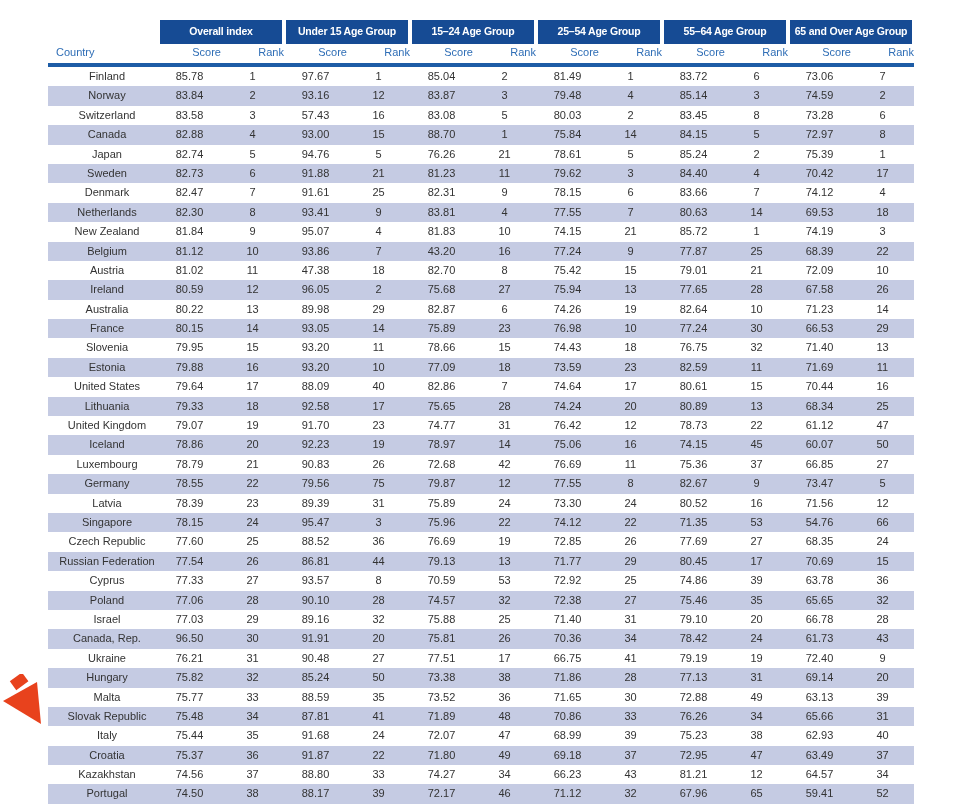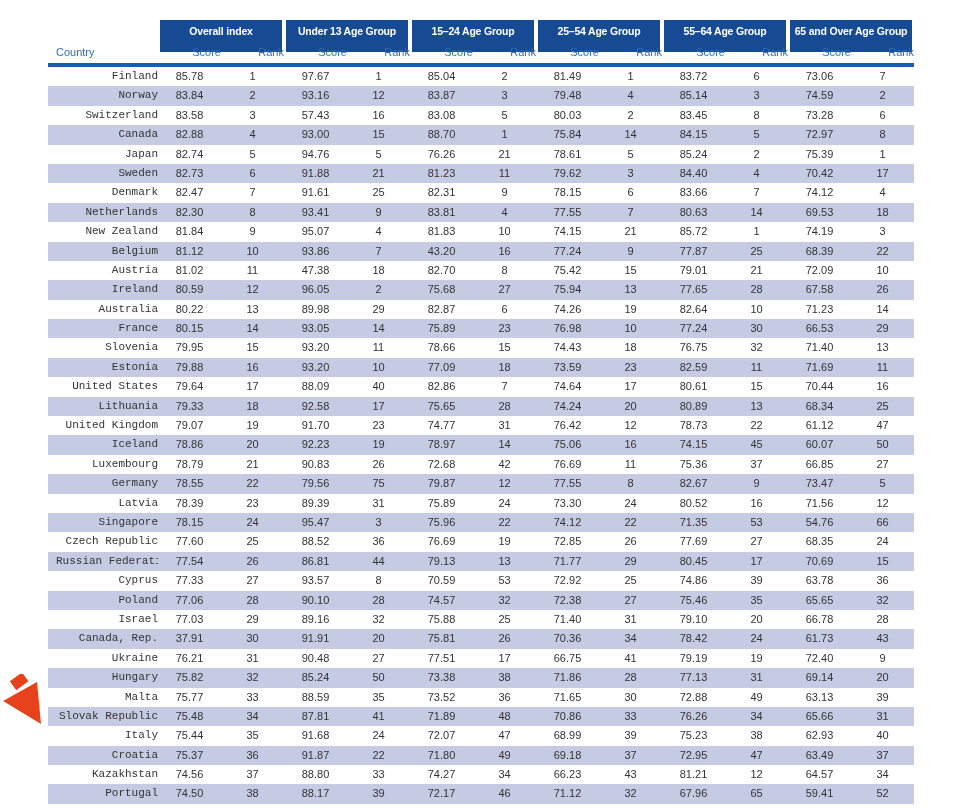--- a/index.html
+++ b/index.html
@@ -7,48 +7,48 @@
     width:960px;height:808px;background:#ffffff;overflow:hidden;
     font-family:"Liberation Sans","DejaVu Sans",sans-serif;
     position:relative;
   }
   .tbl{position:absolute;left:48px;top:20px;width:866px;}
   .grid{display:grid;grid-template-columns:110px repeat(12,1fr);align-items:center;}
   .group-row{height:22px;margin-bottom:2px;}
   .group-box{
     grid-column:span 2;background:#164b94;color:#ffffff;
     font-weight:bold;font-size:10.5px;letter-spacing:-0.2px;
-    text-align:center;height:32px;line-height:22px;white-space:nowrap;margin:0 2px;
+    text-align:center;height:24px;line-height:22px;white-space:nowrap;margin:0 2px;
   }
   .colhdr-row{height:17px;color:#2f6eb6;font-size:11px;}
   .colhdr{text-align:right;line-height:17px;}
   .country-hdr{text-align:left;padding-left:8px;line-height:17px;}
   .rule{height:4px;background:#1d5ca6;margin-top:2px;}
   .rows .grid{height:19.4px;line-height:19.4px;font-size:11px;color:#333333;}
   .rows .grid:nth-child(even){background:#c5cbe3;}
   .cell{text-align:center;white-space:nowrap;overflow:hidden;}
-  .cell.country{text-align:right;padding-left:8px;font-family:Liberation Mono, monospace;}
+  .cell.country{text-align:center;padding-left:8px;}
   .arrow-svg{position:absolute;left:1px;top:674px;}
 </style>
 </head>
 <body>
 
 <svg class="arrow-svg" width="44" height="54" viewBox="0 0 44 54" aria-hidden="true">
   <g fill="#e8421d">
     <rect x="11" y="2" width="15" height="11" transform="rotate(-36 18 8)"></rect>
     <polygon points="36,8 2,27 40,50"></polygon>
   </g>
 </svg>
 
 <div class="tbl">
   <div class="grid group-row">
     <div></div>
 
   <div class="group-box">Overall index</div>
-      <div class="group-box">Under 13 Age Group</div>
+      <div class="group-box">Under 15 Age Group</div>
       <div class="group-box">15–24 Age Group</div>
       <div class="group-box">25–54 Age Group</div>
       <div class="group-box">55–64 Age Group</div>
       <div class="group-box">65 and Over Age Group</div>
     </div>
   <div class="grid colhdr-row">
     <div class="country-hdr">Country</div>
 
   <div class="colhdr">Score</div>
       <div class="colhdr">Rank</div>
@@ -496,21 +496,21 @@
         <div class="cell">25</div>
         <div class="cell">71.40</div>
         <div class="cell">31</div>
         <div class="cell">79.10</div>
         <div class="cell">20</div>
         <div class="cell">66.78</div>
         <div class="cell">28</div>
       </div>
       <div class="grid">
         <div class="cell country">Canada, Rep.</div>
-        <div class="cell">37.91</div>
+        <div class="cell">96.50</div>
         <div class="cell">30</div>
         <div class="cell">91.91</div>
         <div class="cell">20</div>
         <div class="cell">75.81</div>
         <div class="cell">26</div>
         <div class="cell">70.36</div>
         <div class="cell">34</div>
         <div class="cell">78.42</div>
         <div class="cell">24</div>
         <div class="cell">61.73</div>

